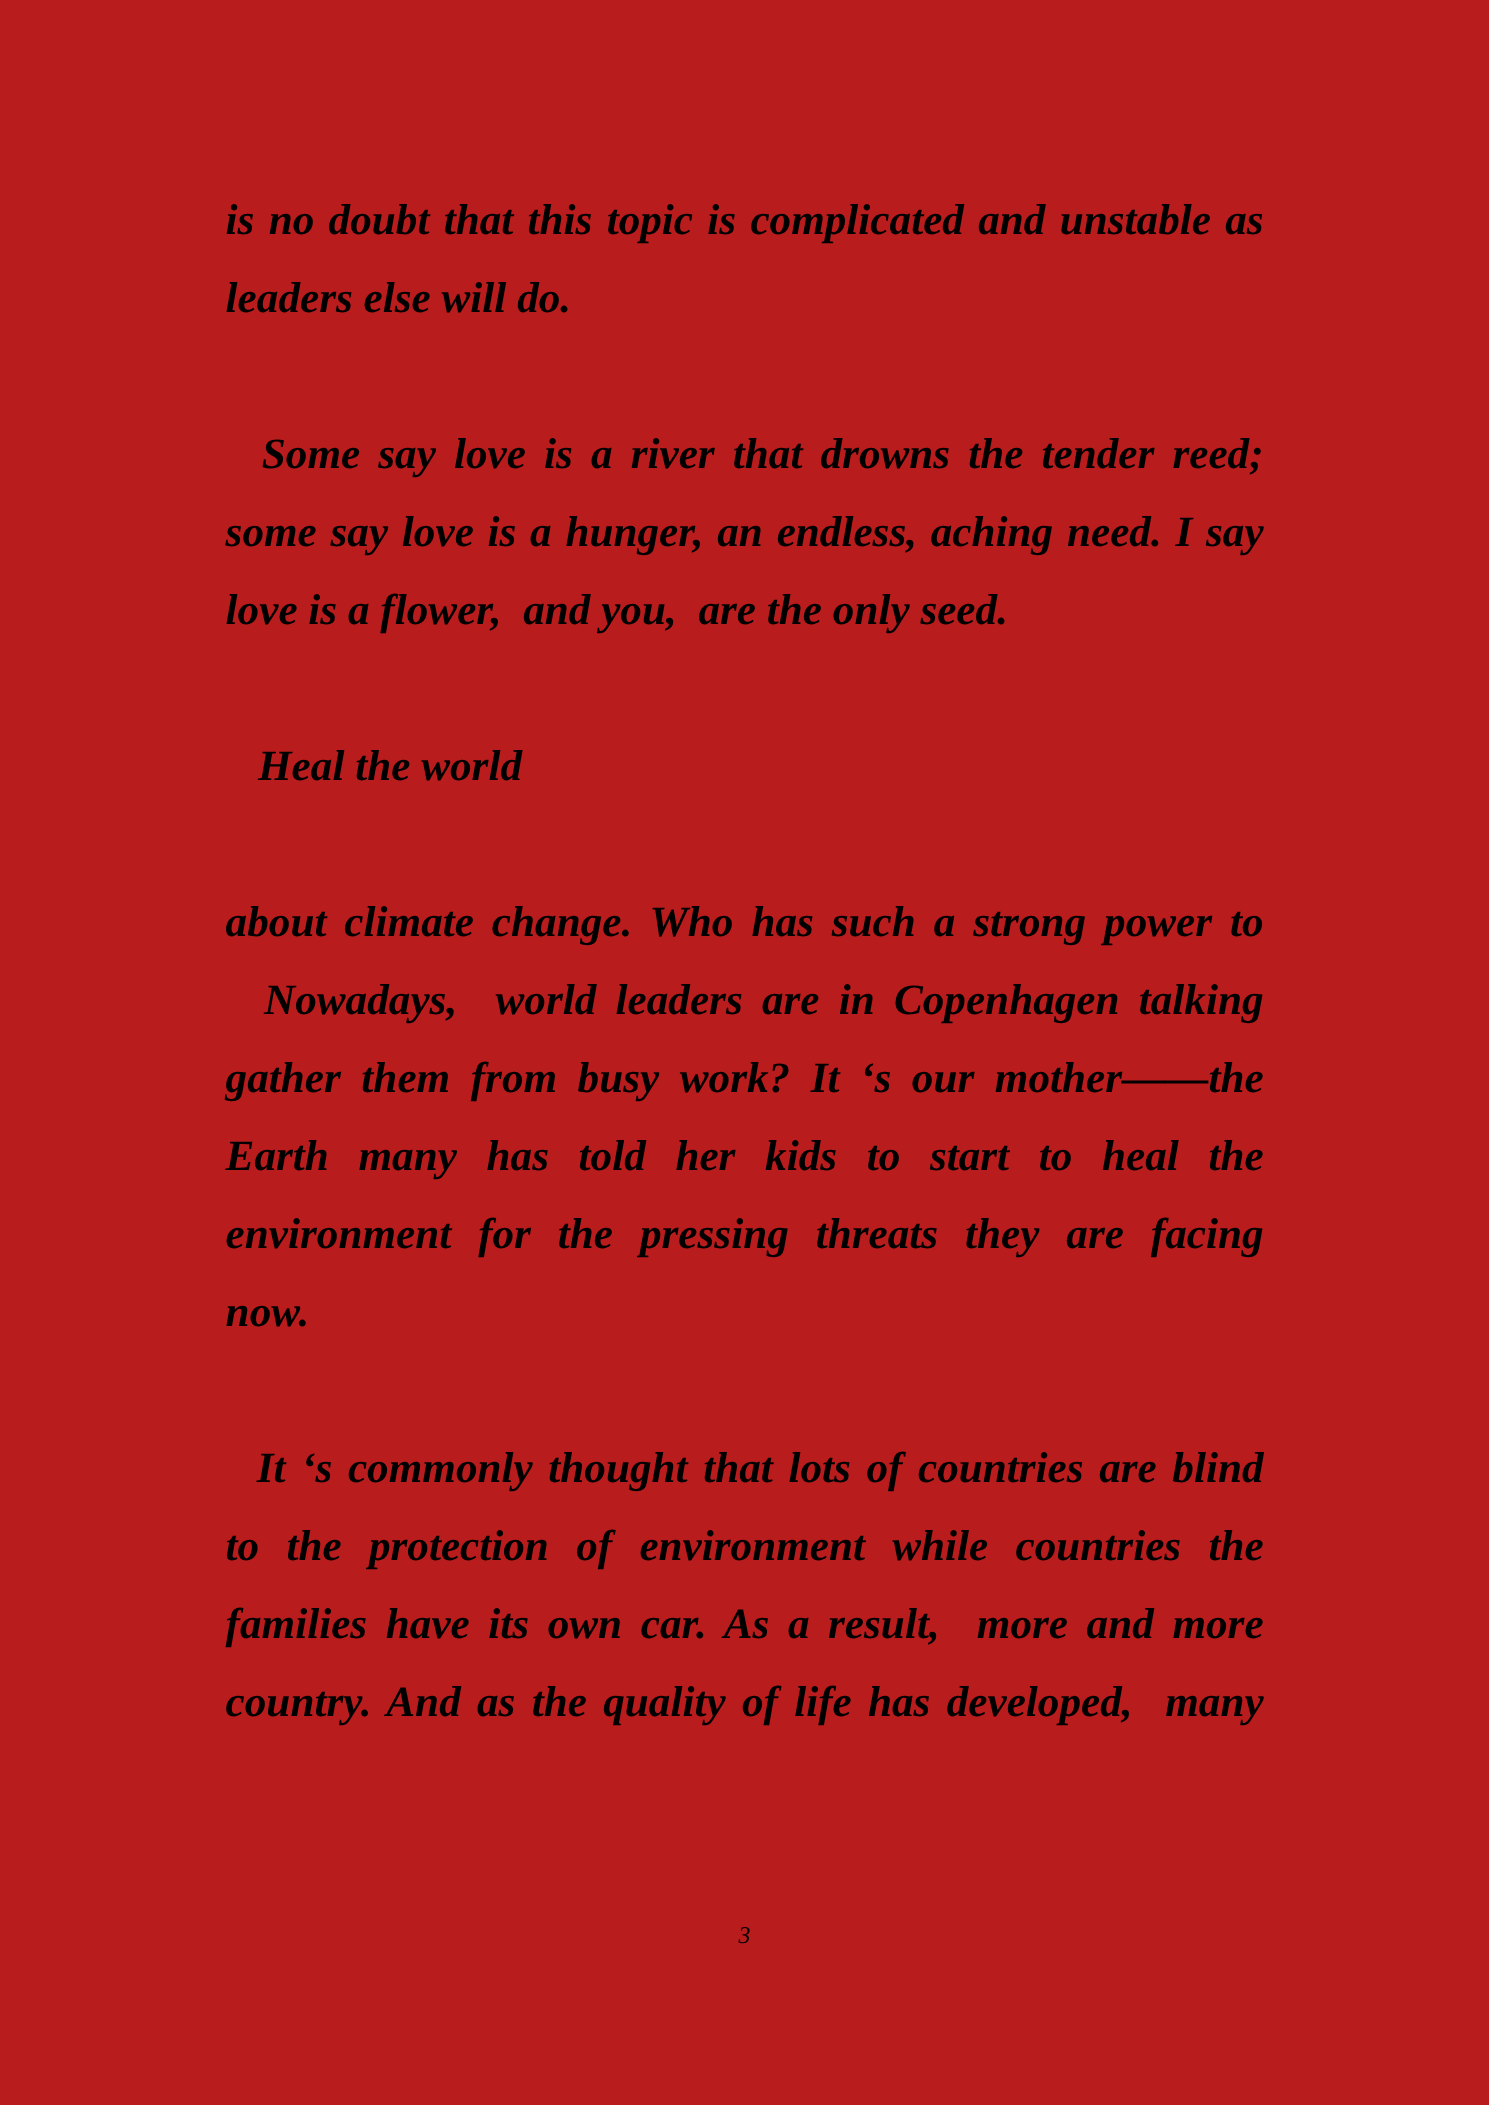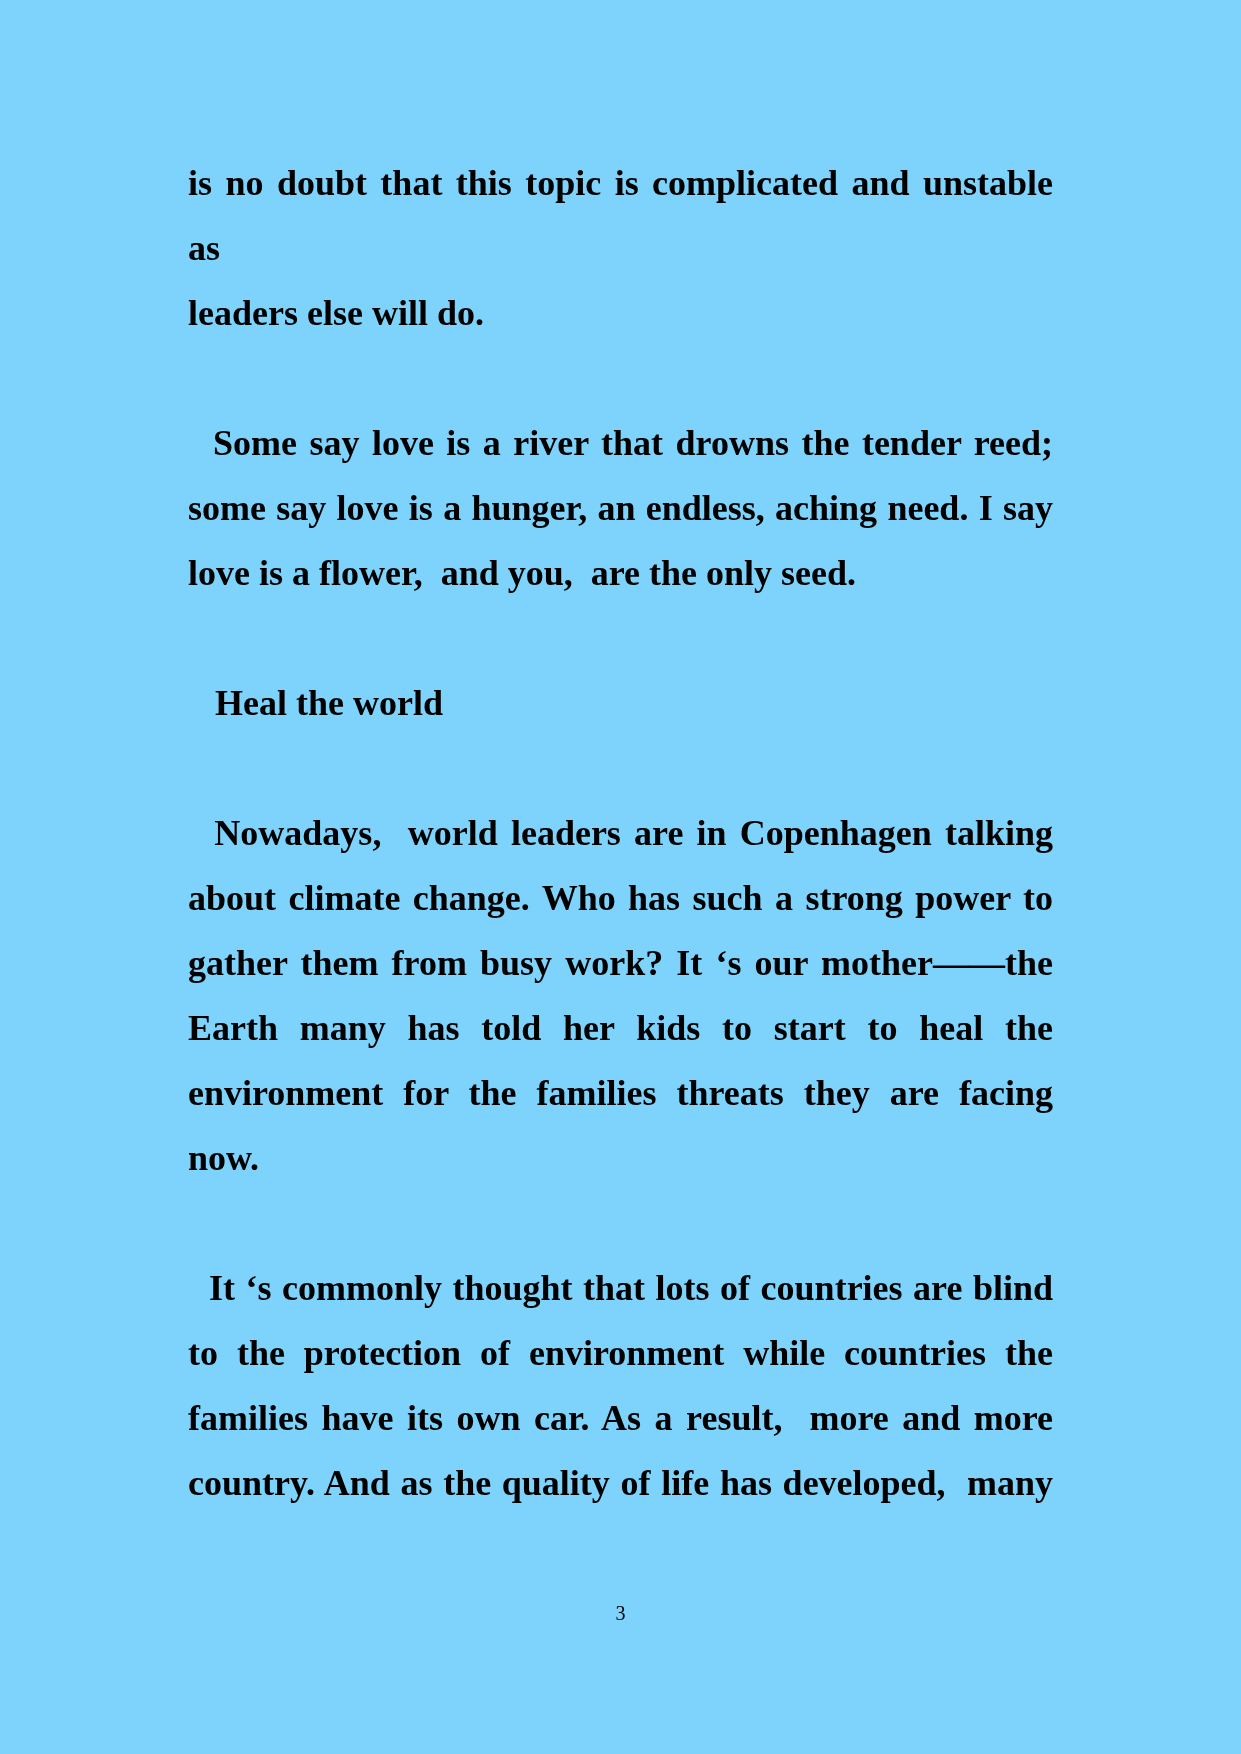--- a/index.html
+++ b/index.html
@@ -4,24 +4,25 @@
 <style>
   html, body {
     margin: 0;
     padding: 0;
     background: #ffffff;
   }
   .page {
     position: relative;
     width: 1241px;
     height: 1754px;
-    background: #7dd3fc;
+    background: #b91c1c;
     overflow: hidden;
     font-family: "Liberation Serif", "DejaVu Serif", serif;
     color: #000000;
+    font-style: italic;
   }
   .content {
     position: absolute;
     left: 188px;
     top: 151px;
     width: 865px;
   }
   .paragraph {
     margin: 0 0 65px 0;
   }
@@ -59,25 +60,25 @@
       </div>
       <div class="paragraph">
         <div class="line">&nbsp;&nbsp;Some say love is a river that drowns the tender reed;</div>
         <div class="line">some say love is a hunger,&nbsp;an endless,&nbsp;aching need. I say</div>
         <div class="line last">love is a flower,&nbsp; and you,&nbsp; are the only seed.</div>
       </div>
       <div class="paragraph">
         <div class="line last">&nbsp;&nbsp;&nbsp;Heal the world</div>
       </div>
       <div class="paragraph">
+        <div class="line">about climate change. Who has such a strong power to</div>
         <div class="line">&nbsp;&nbsp;Nowadays,&nbsp; world leaders are in Copenhagen talking</div>
-        <div class="line">about climate change. Who has such a strong power to</div>
         <div class="line">gather them from busy work?&nbsp;It&nbsp;‘s our mother——the</div>
         <div class="line">Earth many has told her kids to start to heal the</div>
-        <div class="line">environment for the families threats they are facing</div>
+        <div class="line">environment for the pressing threats they are facing</div>
         <div class="line last">now.</div>
       </div>
       <div class="paragraph">
         <div class="line">&nbsp;&nbsp;It&nbsp;‘s commonly thought that lots of countries are blind</div>
         <div class="line">to the protection of environment while countries the</div>
         <div class="line">families have its own car. As a result,&nbsp; more and more</div>
         <div class="line">country. And as the quality of life has developed,&nbsp; many</div>
       </div>
     </div>
   <div class="footer">

